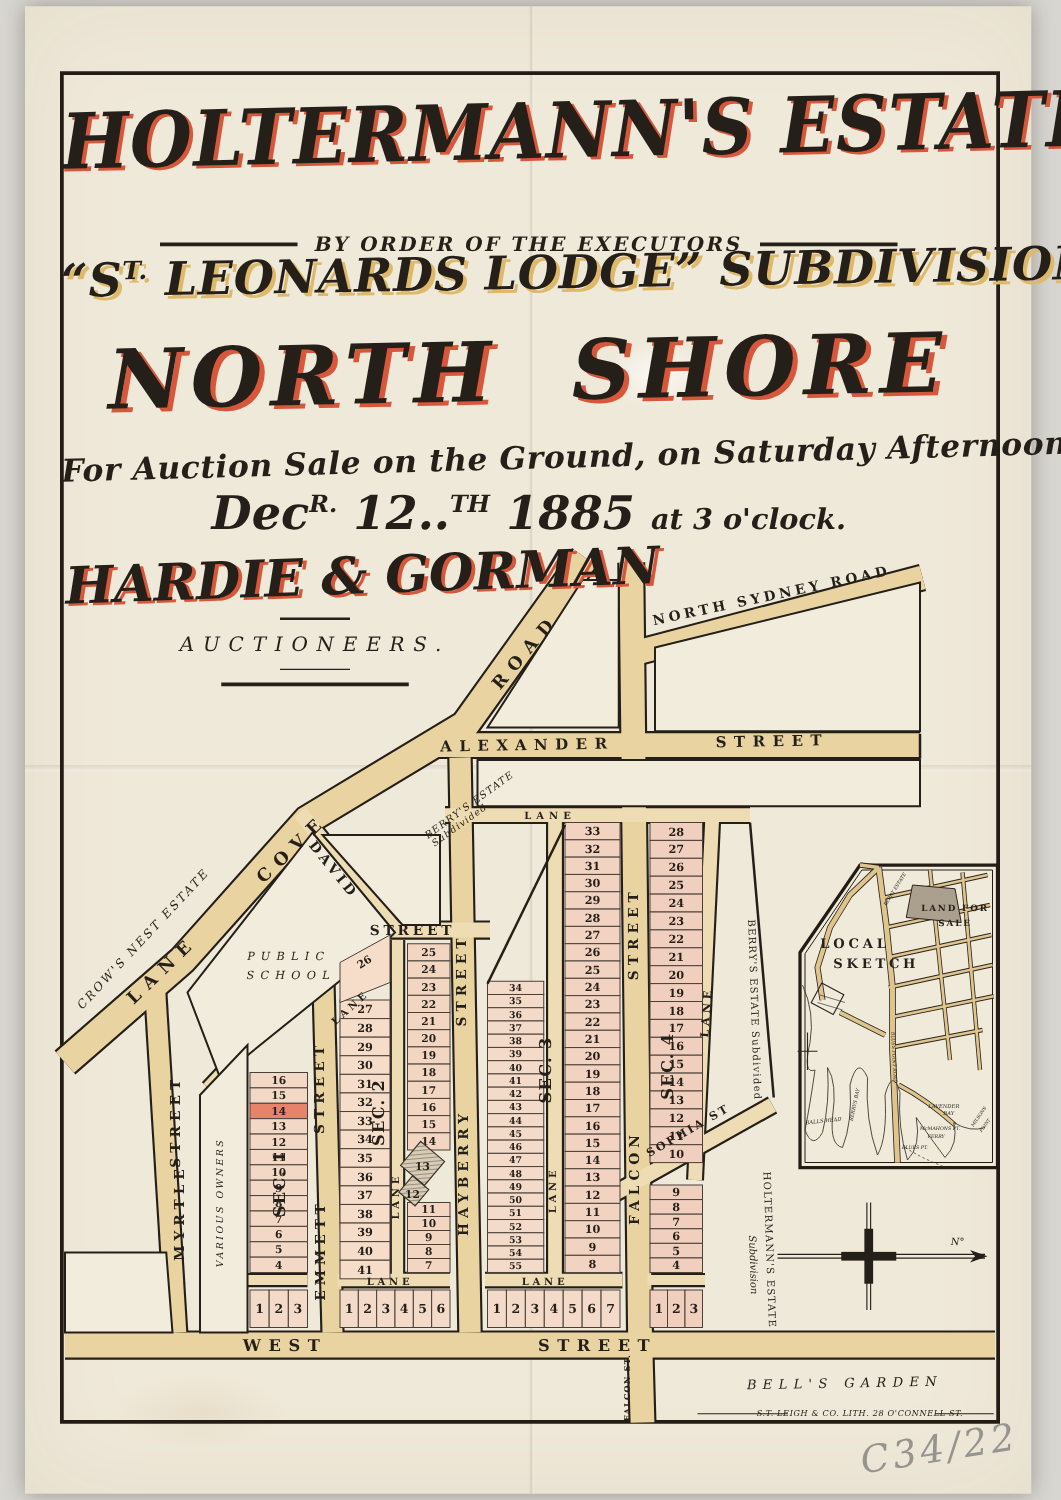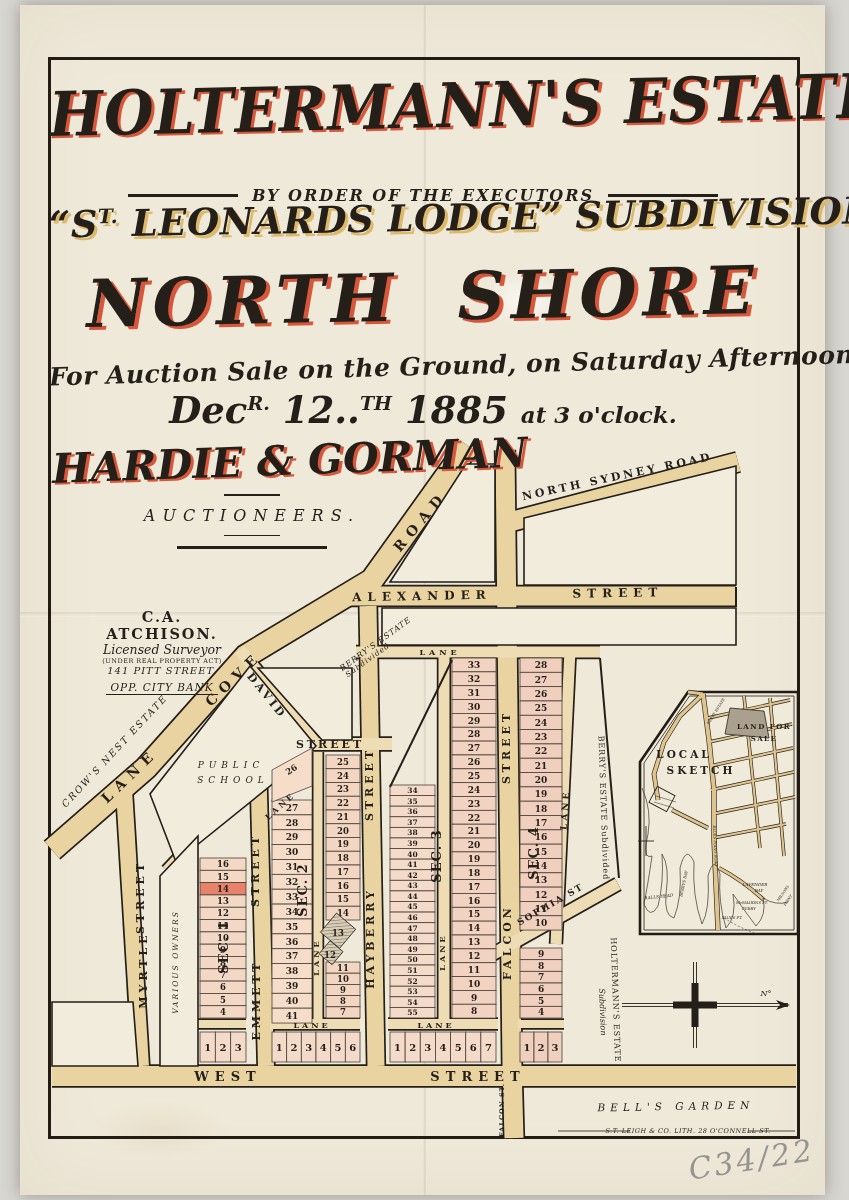--- a/index.html
+++ b/index.html
@@ -530,22 +530,15 @@
   <div class="hardie">
     <div class="nm">HARDIE &amp; GORMAN</div>
     <div class="auc">
       <div class="dash"></div>
       <div>AUCTIONEERS.</div>
       <div class="dash"></div>
     </div>
     <div class="uline"></div>
   </div>
 
-  <div class="surveyor">
-    <div class="nm">C.A. ATCHISON.</div>
-    <div class="l1">Licensed Surveyor</div>
-    <div class="l2">(UNDER REAL PROPERTY ACT)</div>
-    <div class="l3">141 PITT STREET.</div>
-    <div><span class="l4">OPP. CITY BANK</span></div>
-  </div>
 
   <div class="catalog">C34/22</div>
 </div>
 
 </body></html>

